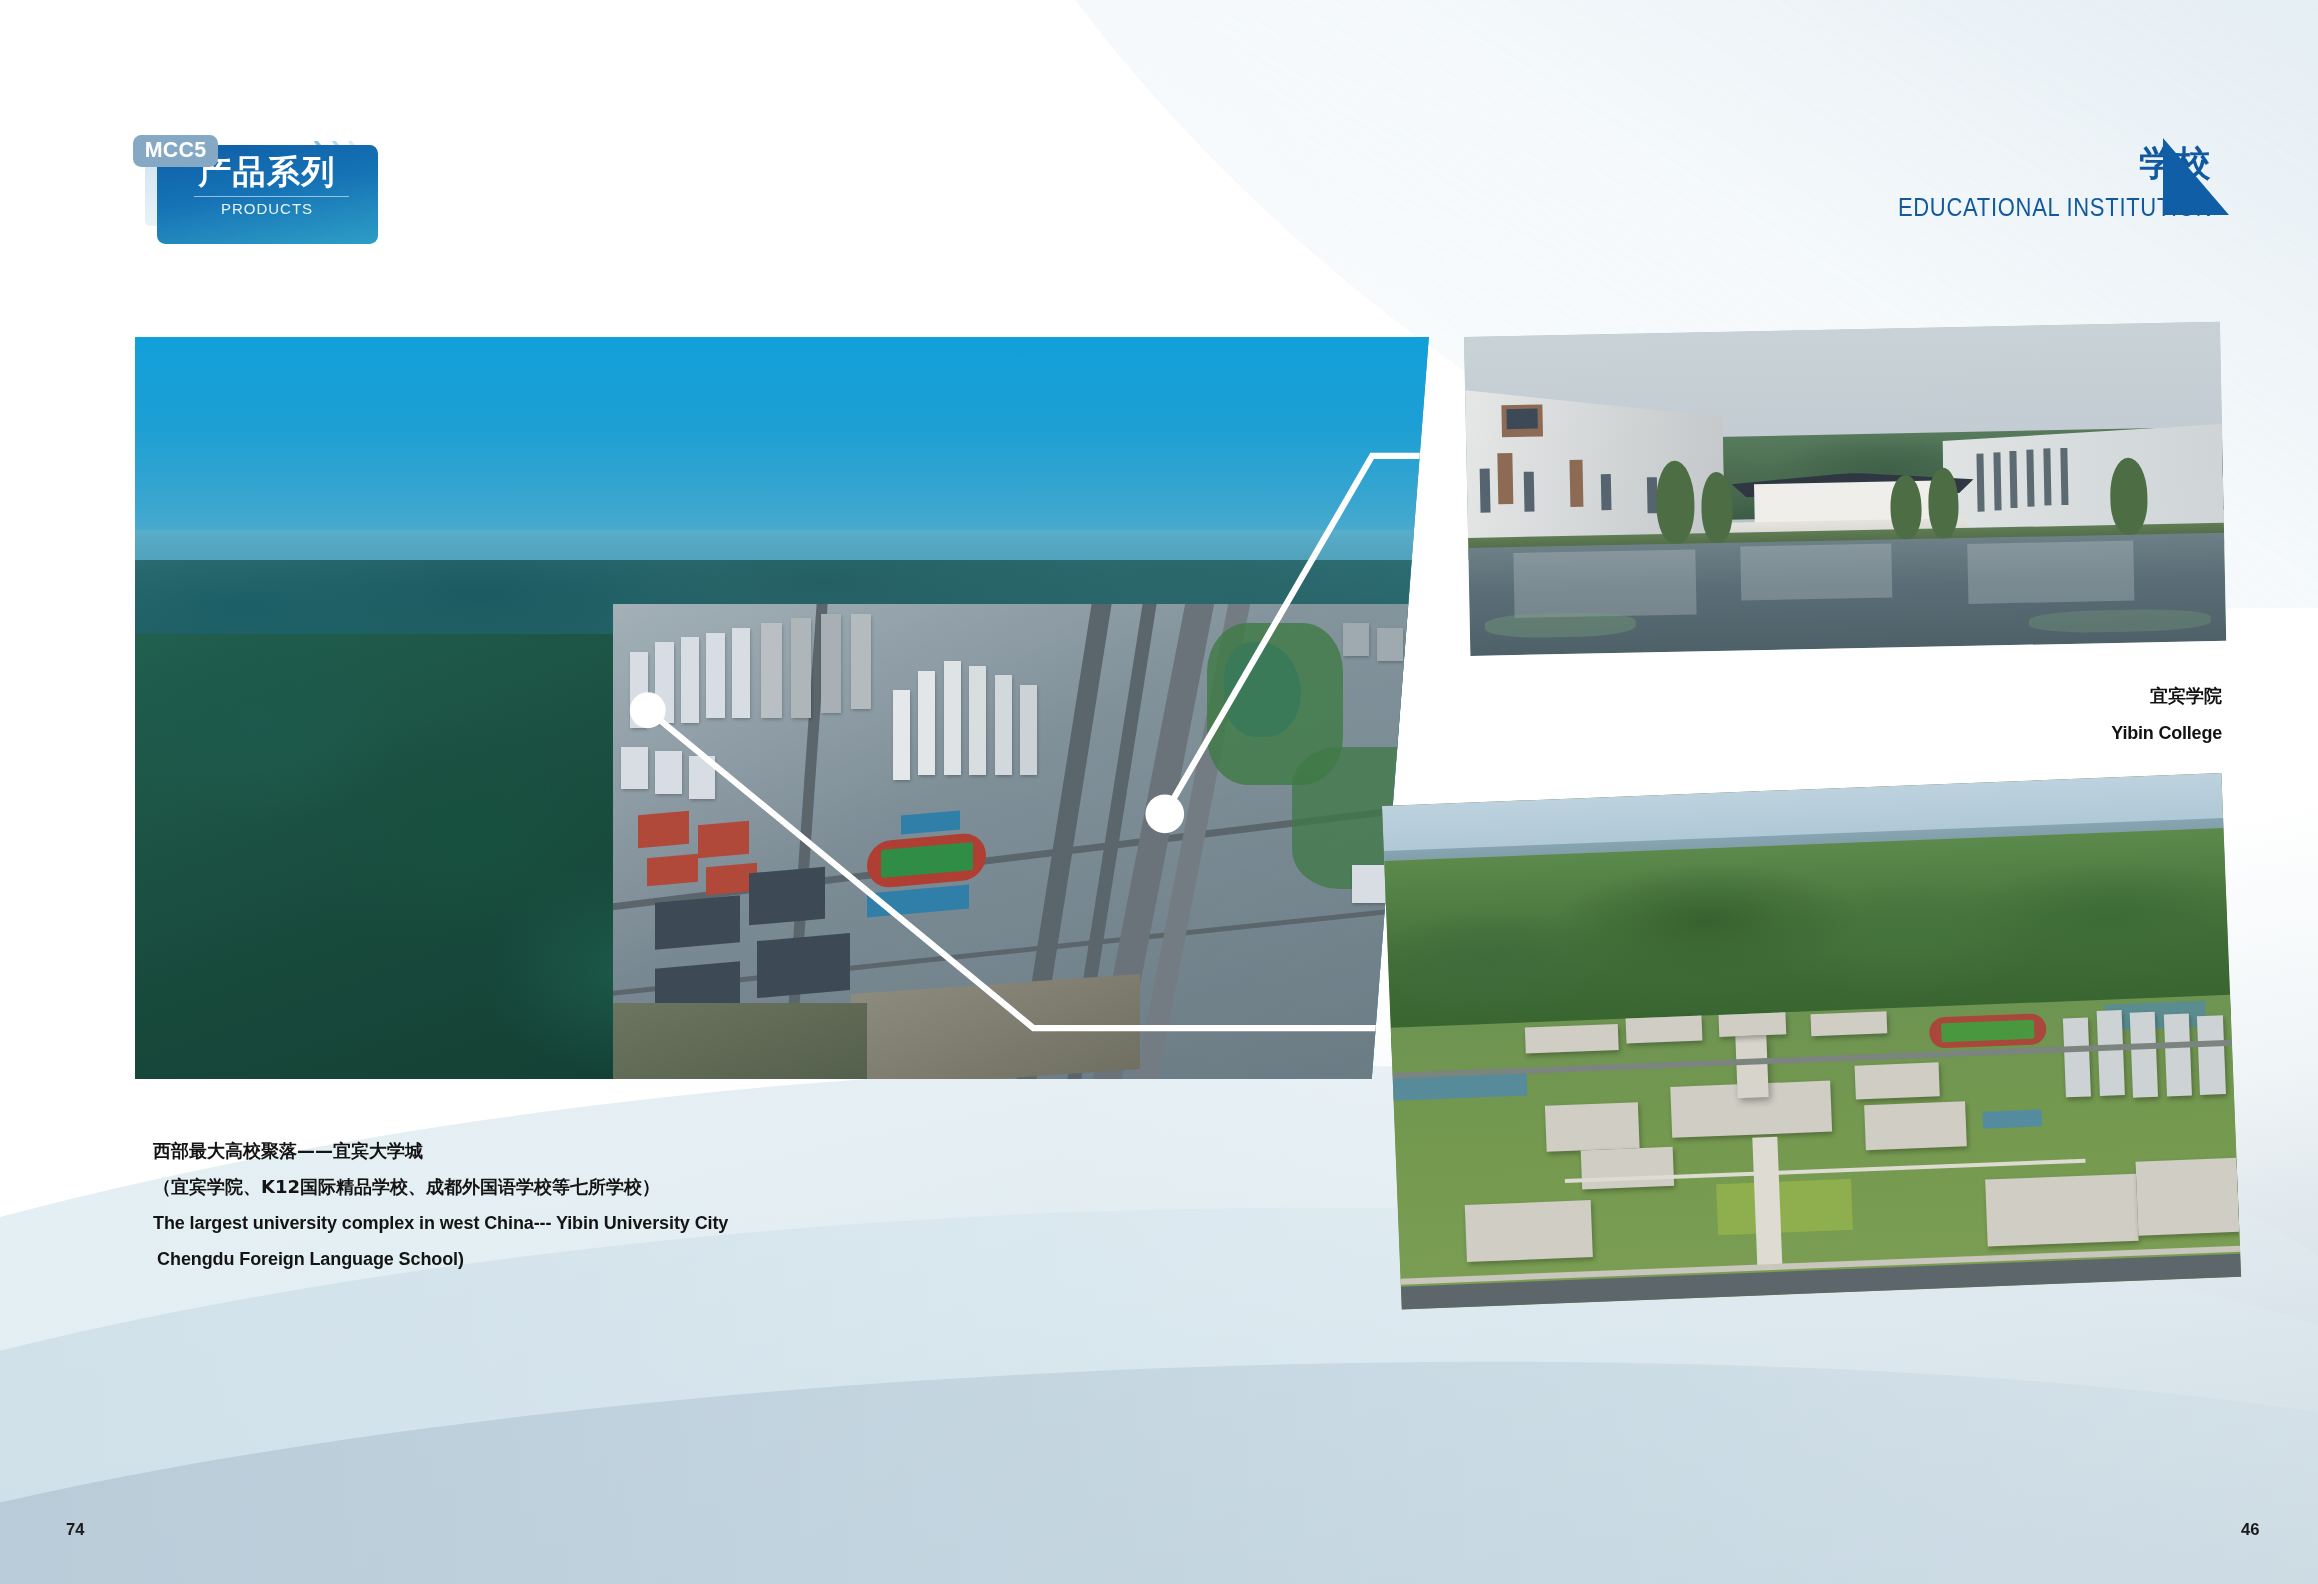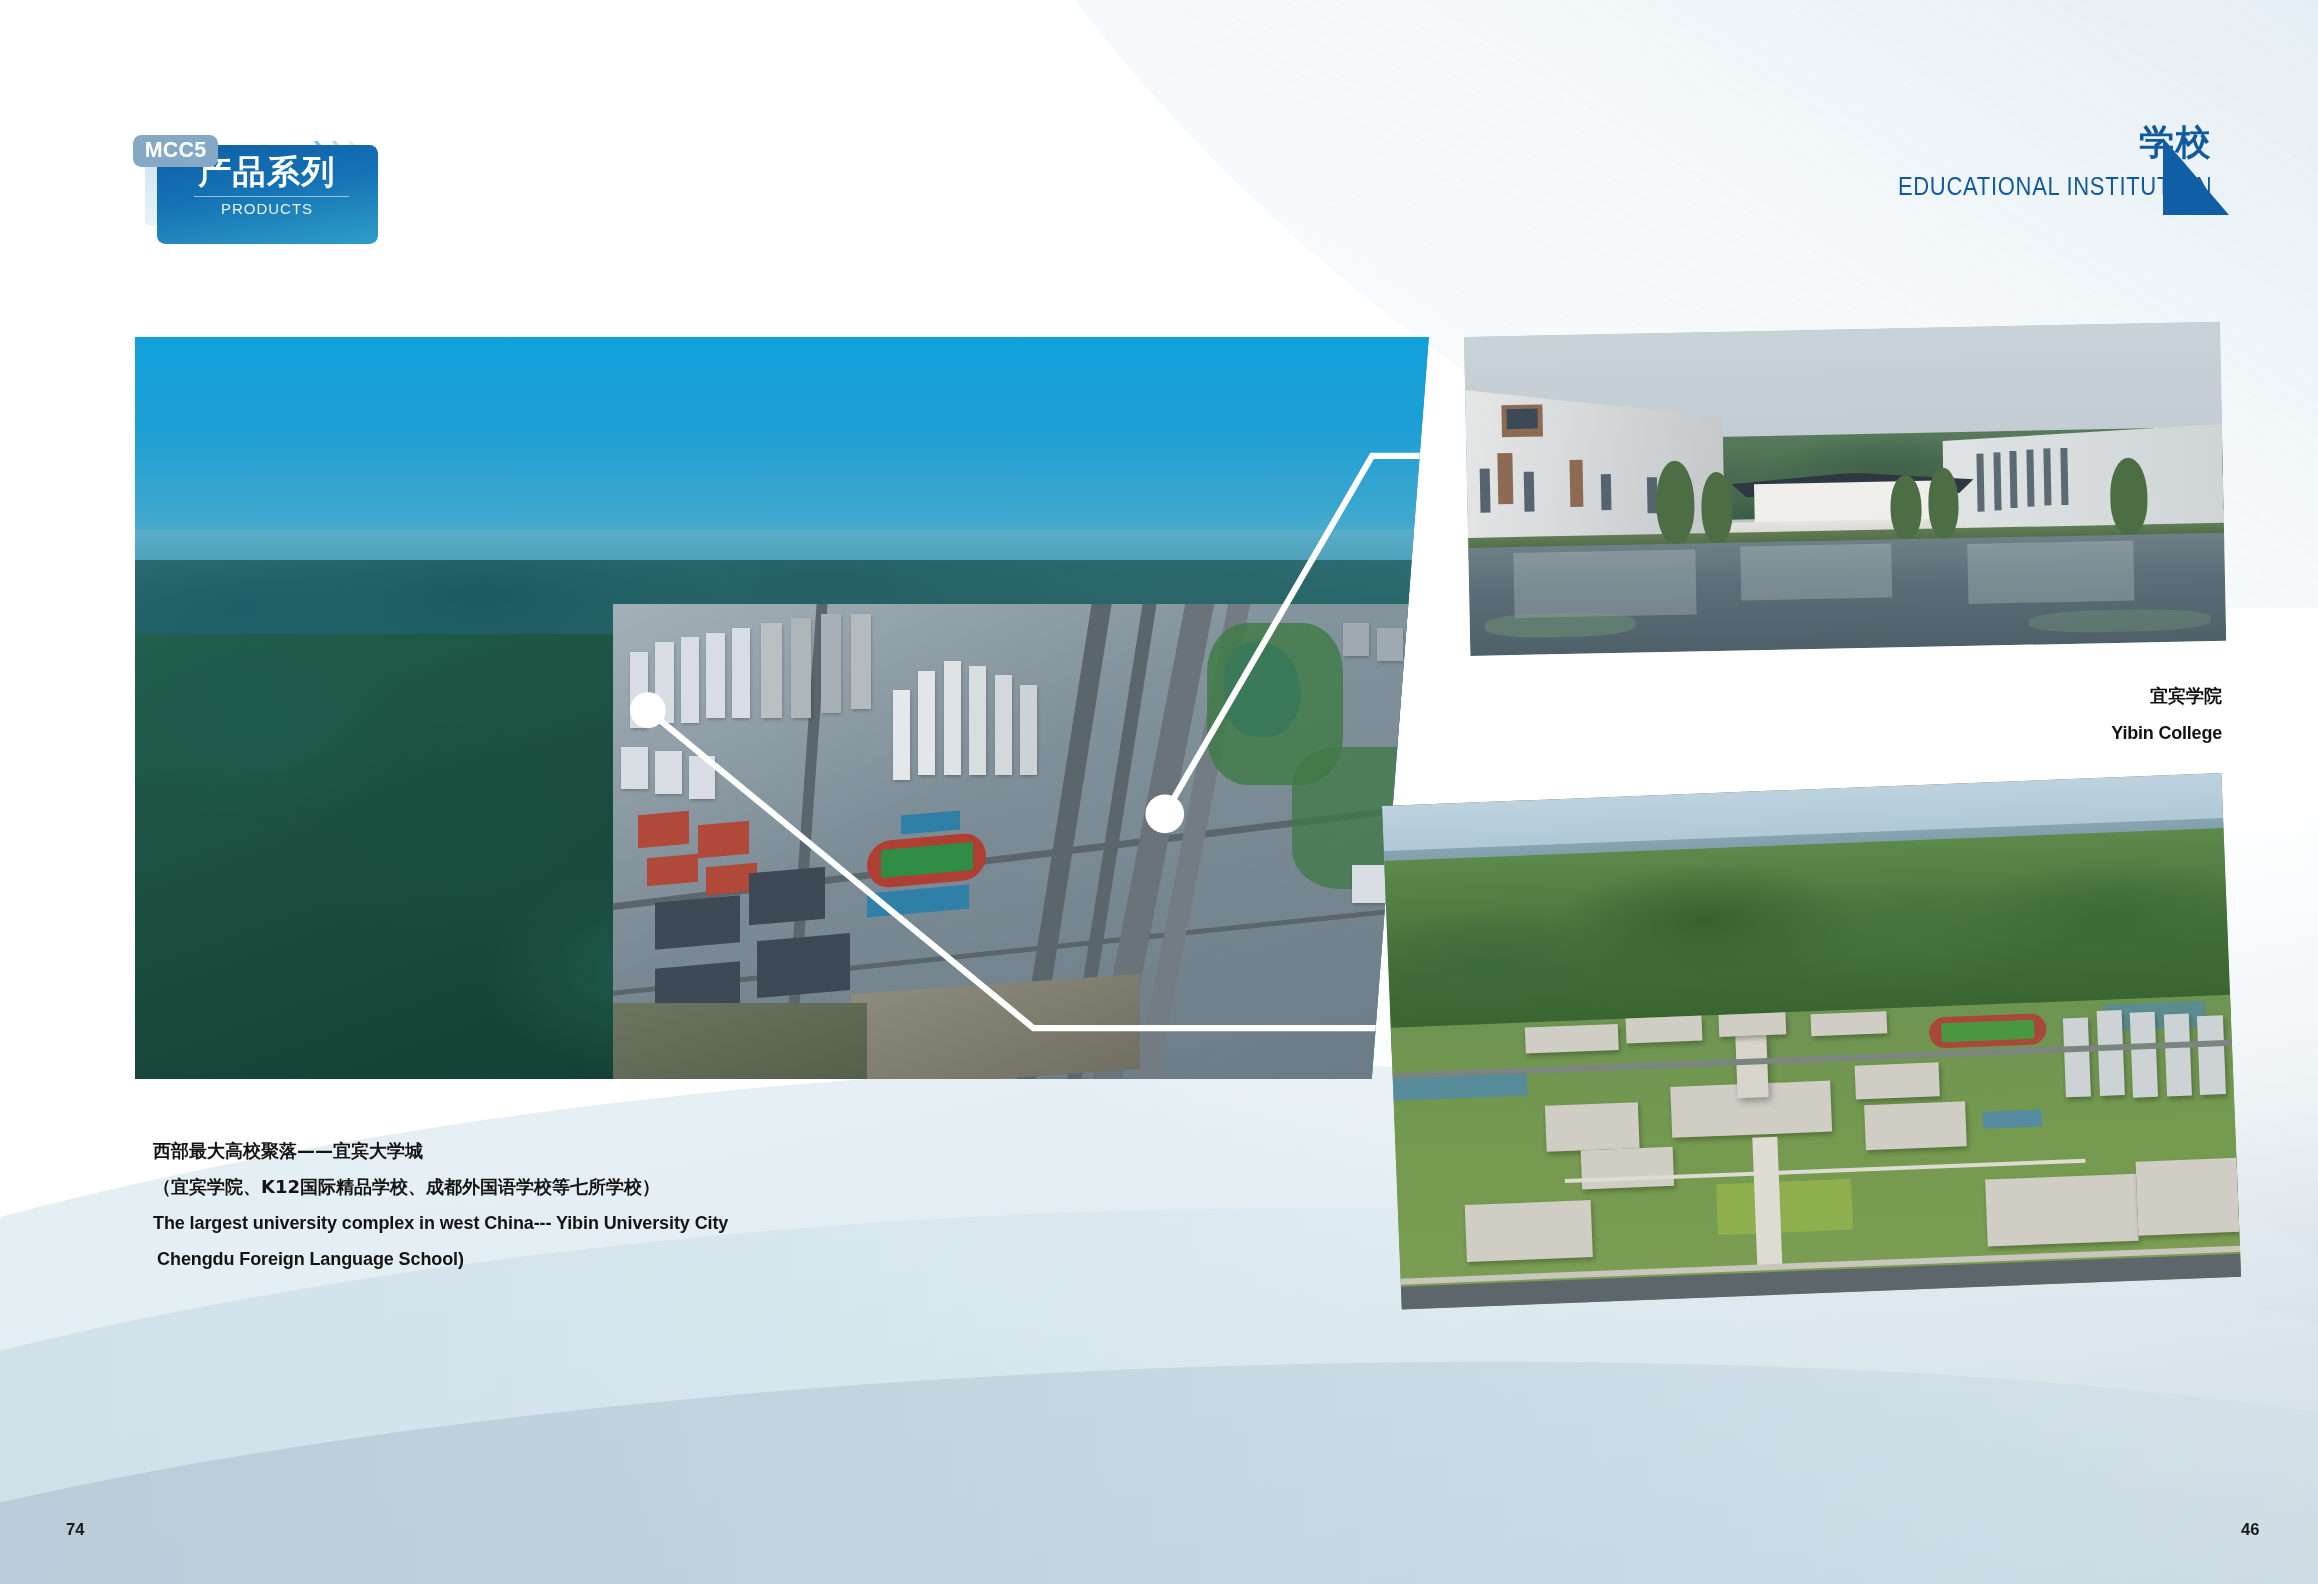--- a/index.html
+++ b/index.html
@@ -172,20 +172,21 @@
     right: 107px; top: 124px;
     text-align: right;
   }
   .hr-cn {
     color: #11599f;
     font-size: 35px;
     font-weight: 700;
     letter-spacing: 1.4px;
     line-height: 1.05;
     font-family: "DejaVu Sans", "Liberation Sans", sans-serif;
+    margin-top: 21px;
   }
   .hr-en {
     color: #11599f;
     font-size: 25px;
     font-weight: 400;
     letter-spacing: 0.8px;
     margin-top: 11px;
     transform: scaleX(0.88);
     transform-origin: right center;
   }

